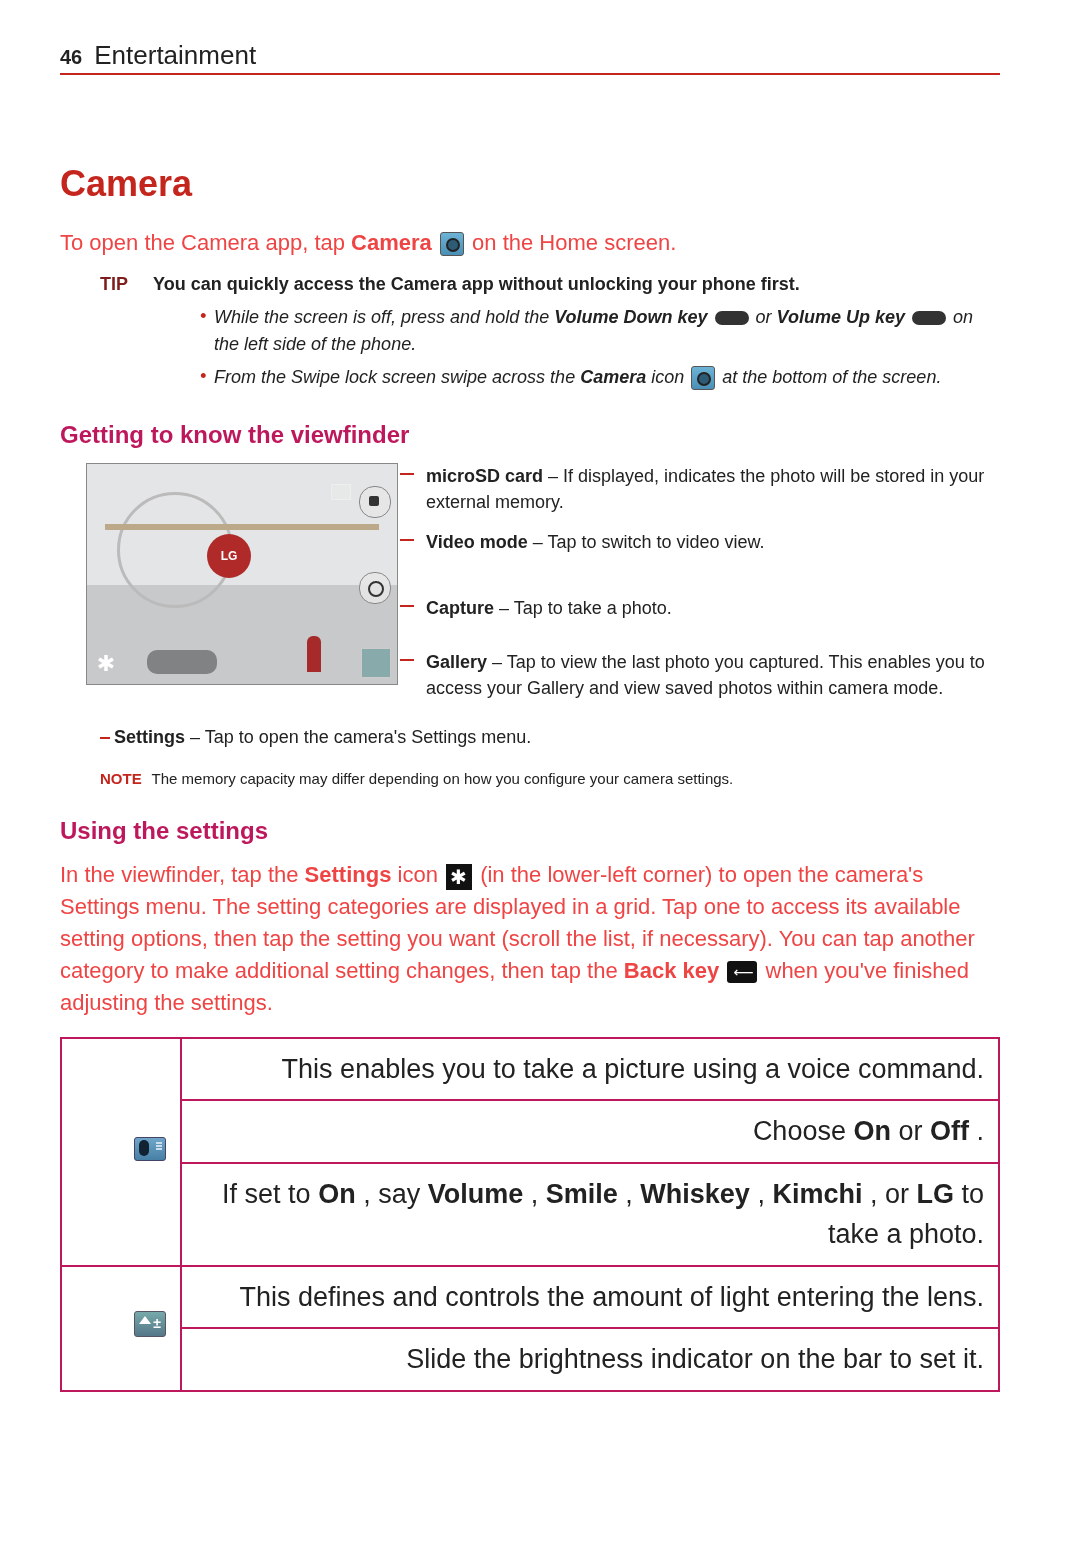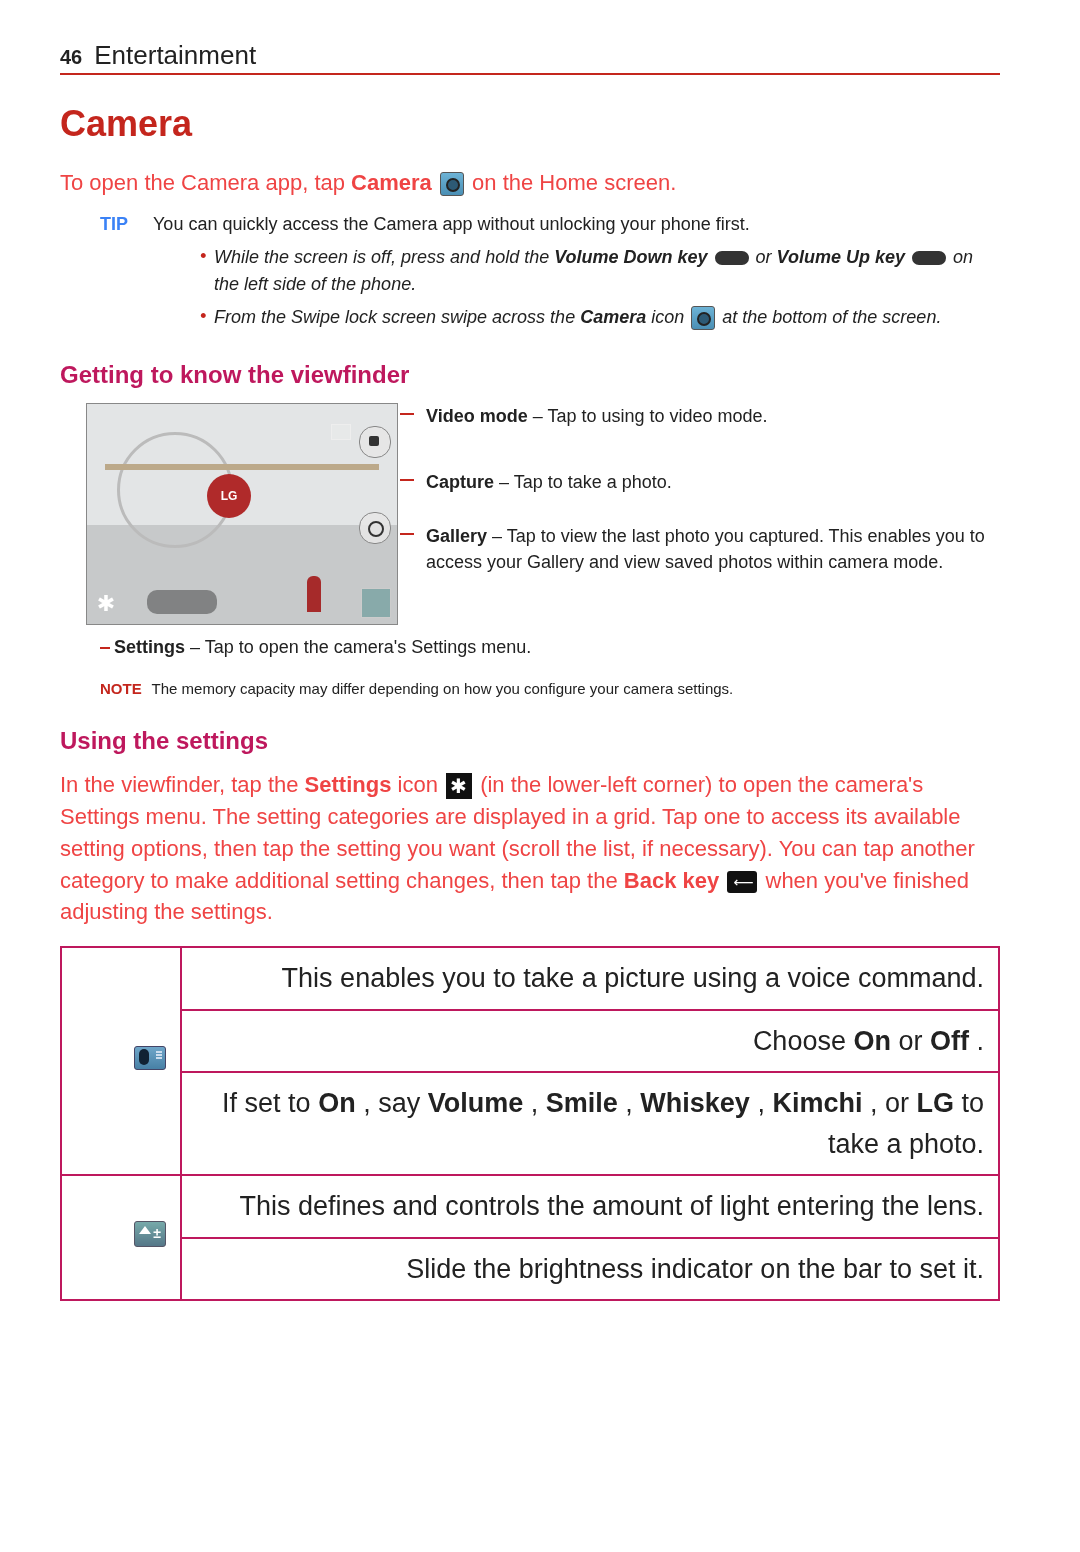--- a/index.html
+++ b/index.html
@@ -11,21 +11,21 @@
     width: 1080px;
   }
   .page {
     padding: 40px 80px 60px 60px;
   }
   .header-line {
     display: flex;
     align-items: baseline;
     border-bottom: 2px solid #c4261d;
     padding-bottom: 2px;
-    margin-bottom: 28px;
+    margin-bottom: 88px;
   }
   .page-num {
     font-size: 20px;
     font-weight: bold;
     color: #222;
     margin-right: 12px;
   }
   .chapter {
     font-size: 26px;
     color: #222;
@@ -48,30 +48,31 @@
     color: #ef4444;
     margin: 0 0 12px 0;
   }
   .bold { font-weight: bold; }
   .tip-block {
     margin: 10px 0 10px 40px;
     font-size: 18px;
     line-height: 1.5;
   }
   .tip-label {
-    color: #3b82f6;
+    color: #7f1d1d;
     font-weight: bold;
     display: inline-block;
     width: 48px;
     vertical-align: top;
   }
   .tip-first {
     display: inline-block;
     width: 780px;
     vertical-align: top;
+    font-weight: bold;
   }
   .tip-bullets {
     margin: 6px 0 0 60px;
   }
   .tip-bullets li {
     list-style: none;
     position: relative;
     padding-left: 14px;
     margin-bottom: 6px;
     font-style: italic;
@@ -311,21 +312,24 @@
       </div>
       <div class="vf-sd"></div>
       <div class="vf-btn vf-camcorder"></div>
       <div class="vf-btn vf-shutter"></div>
       <div class="vf-gallery-thumb"></div>
       <div class="vf-gear">✱</div>
     </div>
 
     <div class="vf-callouts">
       <div class="co">
-        <span class="bold">Video mode</span><span> – Tap to using to video mode.</span>
+        <span class="bold">microSD card</span><span> – If displayed, indicates the photo will be stored in your external memory.</span>
+      </div>
+      <div class="co">
+        <span class="bold">Video mode</span><span> – Tap to switch to video view.</span>
       </div>
       <div class="co" style="margin-top:40px">
         <span class="bold">Capture</span><span> – Tap to take a photo.</span>
       </div>
       <div class="co" style="margin-top:28px">
         <span class="bold">Gallery</span><span> – Tap to view the last photo you captured. This enables you to access your Gallery and view saved photos within camera mode.</span>
       </div>
     </div>
   </div>
 

